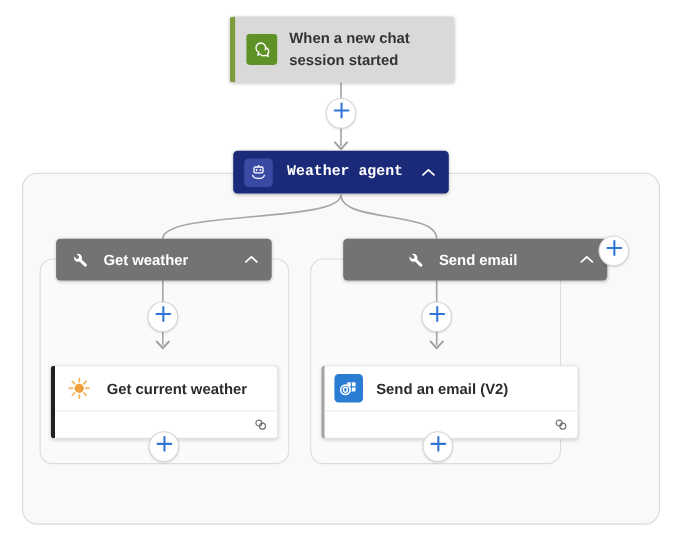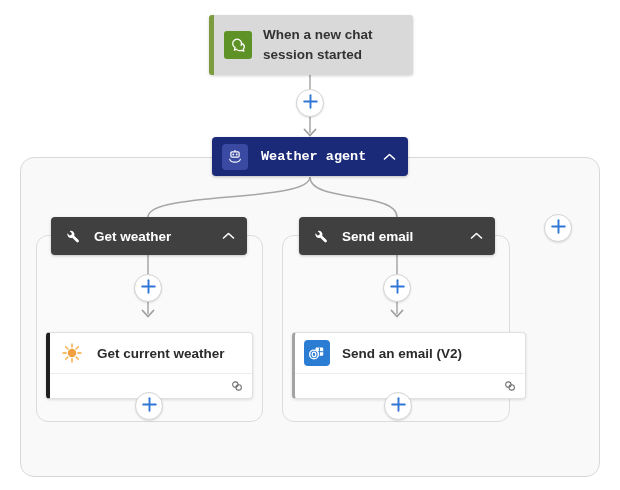--- a/index.html
+++ b/index.html
@@ -28,23 +28,23 @@
   .agent-node{position:absolute;left:212px;top:137px;width:196px;height:39px;z-index:4;
     background:#1b2a78;border-radius:4px;display:flex;align-items:center;
     box-shadow:0 1px 3px rgba(0,0,0,.25);cursor:pointer;font-family:Liberation Mono, monospace;}
   .agent-icon-chip{width:26px;height:26px;border-radius:4px;background:#3a4aa3;
     margin-left:10px;flex:0 0 auto;display:flex;align-items:center;justify-content:center;}
   .agent-label{margin-left:13px;font-size:13.5px;font-weight:bold;color:#ffffff;flex:1 1 auto;}
   .chevron{margin-right:12px;flex:0 0 auto;display:flex;align-items:center;}
 
   
   .branch-header{position:absolute;top:217px;width:196px;height:38px;z-index:4;
-    background:#404040;border-radius:4px;display:flex;align-items:center;
+    background:#737373;border-radius:4px;display:flex;align-items:center;
     box-shadow:0 1px 3px rgba(0,0,0,.22);cursor:pointer;}
-  .bh-1{left:51px;} .bh-2{left:299px;}
+  .bh-1{left:51px;} .bh-2{left:312px;padding-left:44px;}
   .branch-icon{margin-left:15px;flex:0 0 auto;display:flex;align-items:center;}
   .branch-label{margin-left:13px;font-size:13.5px;font-weight:bold;color:#ffffff;flex:1 1 auto;}
 
   
   .action-card{position:absolute;top:332px;height:67px;z-index:4;background:#ffffff;
     border:1px solid #e0e0e0;border-radius:4px;box-sizing:border-box;
     box-shadow:0 1px 3px rgba(0,0,0,.12);cursor:pointer;display:flex;flex-direction:column;}
   .card-1{left:46px;width:207px;border-left:4px solid #1f1f1f;}
   .card-2{left:292px;width:234px;border-left:3px solid #a3a3a3;}
   .card-main{flex:1 1 auto;display:flex;align-items:center;}

